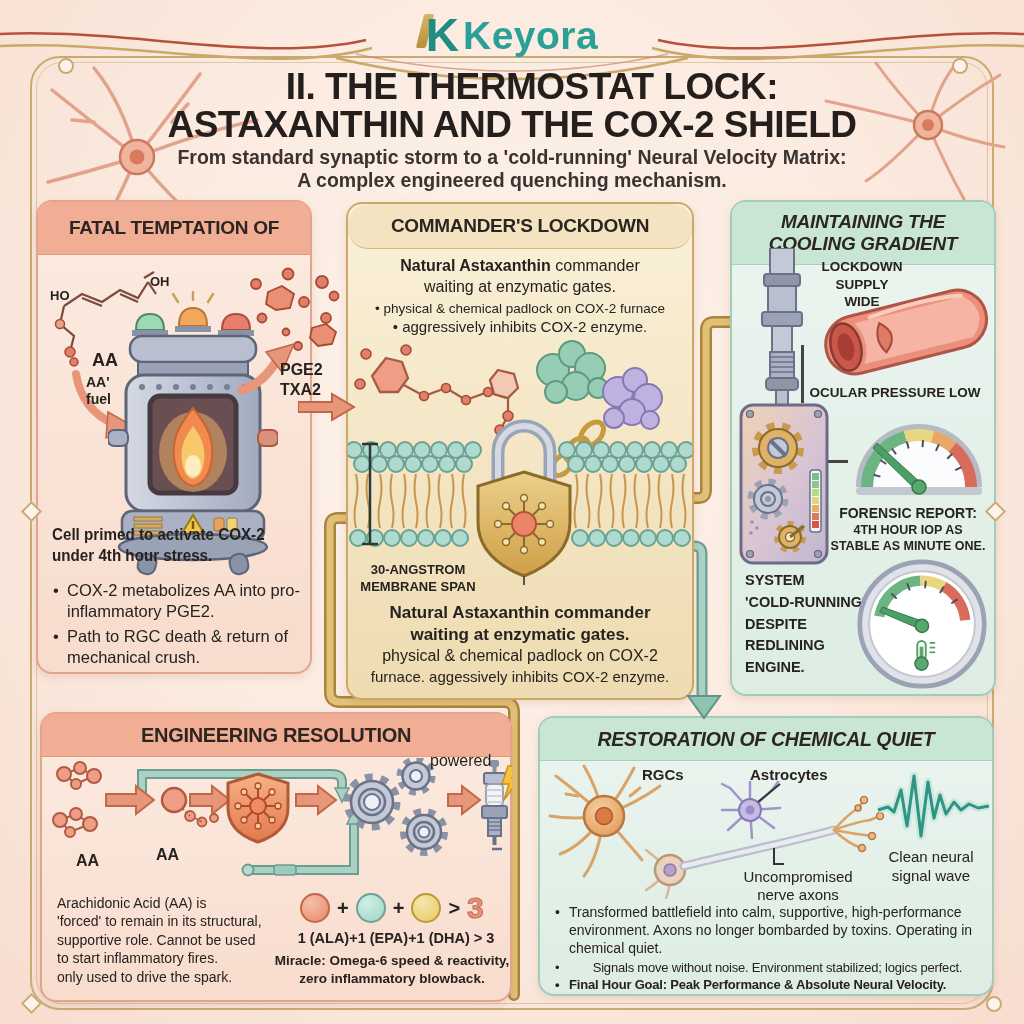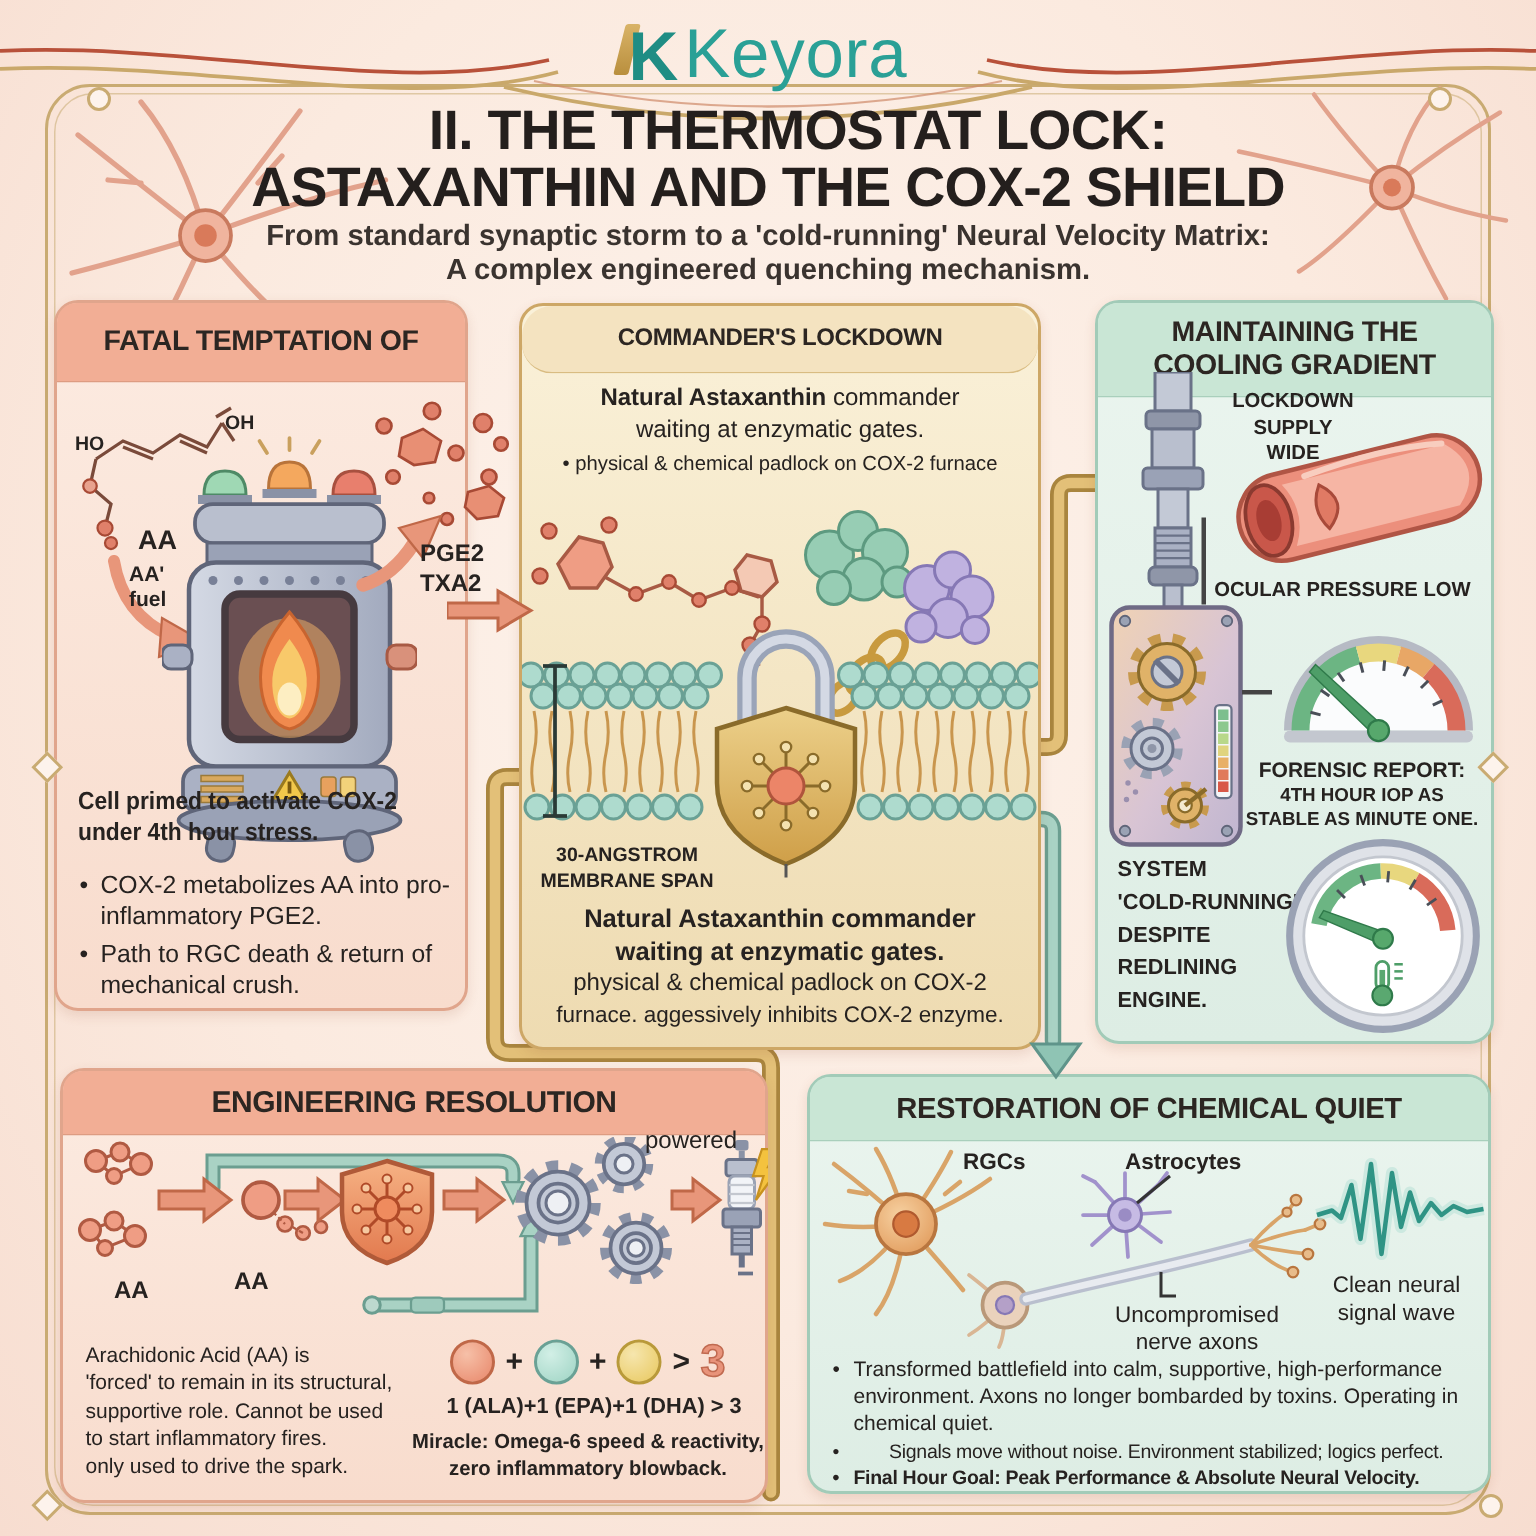--- a/index.html
+++ b/index.html
@@ -17,29 +17,29 @@
     background:#fdf3ec;z-index:4;}
   .panel{position:absolute;border-radius:16px;z-index:2;box-shadow:0 3px 8px rgba(150,80,50,.14);}
   .panel.pink{background:linear-gradient(#fcebe1,#f8dccd);border:2px solid #e0a58c;}
   .panel.cream{background:linear-gradient(#faf1d9,#eedbb1);border:2px solid #cda766;}
   .panel.mint{background:linear-gradient(#ebf5ef,#ddede4);border:2px solid #a2cbb8;}
   .band{position:absolute;left:0;right:0;top:0;border-radius:13px 13px 0 0;
     display:flex;flex-direction:column;align-items:center;justify-content:center;
     font-weight:800;letter-spacing:-.3px;text-align:center;color:#2c2622;}
   .band.pinkb{background:#f2ae95;border-bottom:1.5px solid #dd9c82;}
   .band.creamb{background:#f4e3c0;border-bottom:1.5px solid #d9bc82;}
-  .band.mintb{background:#c9e6d5;border-bottom:1.5px solid #a9cfbc;}
+  .band.mintb{background:#c9e6d5;border-bottom:1.5px solid #a9cfbc;font-style:italic;}
   .hline{line-height:1.15;}
   .title1{font-size:37px;font-weight:800;letter-spacing:-.5px;text-align:center;width:100%;color:#241f1d;}
   .subt{font-size:19.5px;font-weight:600;text-align:center;width:100%;color:#3a332f;}
   .logo-wrap{position:absolute;top:8px;left:0;width:100%;text-align:center;z-index:3;}
   .logo-k{position:relative;display:inline-block;font-size:46px;font-weight:800;color:#1f8d84;margin-right:4px;}
   .logo-k::before{content:"";position:absolute;left:-6px;top:6px;width:10px;height:34px;
     background:linear-gradient(#d9b367,#b98f3e);transform:skewX(-14deg);border-radius:2px;z-index:-1;}
-  .logo-name{font-size:46px;font-weight:400;color:#2aa096;letter-spacing:.5px;vertical-align:2px;}
+  .logo-name{font-size:39px;font-weight:700;color:#2aa096;letter-spacing:.5px;vertical-align:2px;}
   .b{font-weight:700;}
   .xb{font-weight:800;}
   .narrowL{transform:scaleX(.92);transform-origin:left;}
   .bullet{position:relative;padding-left:15px;}
   .bullet::before{content:"•";position:absolute;left:1px;top:0;}
   .dotline::before{content:"• ";}
   .ctext{text-align:center;}
   svg{display:block;}
 </style>
 </head>
@@ -236,27 +236,28 @@
       <div>Cell primed to activate COX-2</div>
       <div>under 4th hour stress.</div>
     </div>
     <div class="ab" style="left:14px;top:378px;width:248px;font-size:16.5px;line-height:1.28;">
       <div class="bullet">COX-2 metabolizes AA into pro-inflammatory PGE2.</div>
       <div class="bullet" style="margin-top:4px;">Path to RGC death &amp; return of mechanical crush.</div>
     </div>
   </section>
 
   <section class="panel cream" style="left:346px;top:202px;width:344px;height:494px;">
-    <div class="band creamb" style="height:44px;font-size:16px;border-radius:20px;">
+    <div class="band creamb" style="height:44px;font-size:19px;border-radius:20px;">
       <div class="hline">COMMANDER'S LOCKDOWN</div>
     </div>
     <div class="ab ctext" style="left:0;top:52px;width:100%;font-size:16px;line-height:1.3;">
       <div><span class="b">Natural Astaxanthin</span><span> commander</span></div>
       <div>waiting at enzymatic gates.</div>
       <div class="dotline" style="font-size:13.5px;margin-top:2px;">physical &amp; chemical padlock on COX-2 furnace</div>
+      <div class="dotline" style="font-size:15px;">aggressively inhibits COX-2 enzyme.</div>
     </div>
 
     <svg class="ab" style="left:0;top:128px;" width="344" height="254" viewBox="0 0 344 254">
       <defs>
         <linearGradient id="gGold" x1="0" y1="0" x2="0" y2="1">
           <stop offset="0" stop-color="#ecd08a"></stop>
             <stop offset="1" stop-color="#cf9f48"></stop>
         </linearGradient>
       </defs>
 

